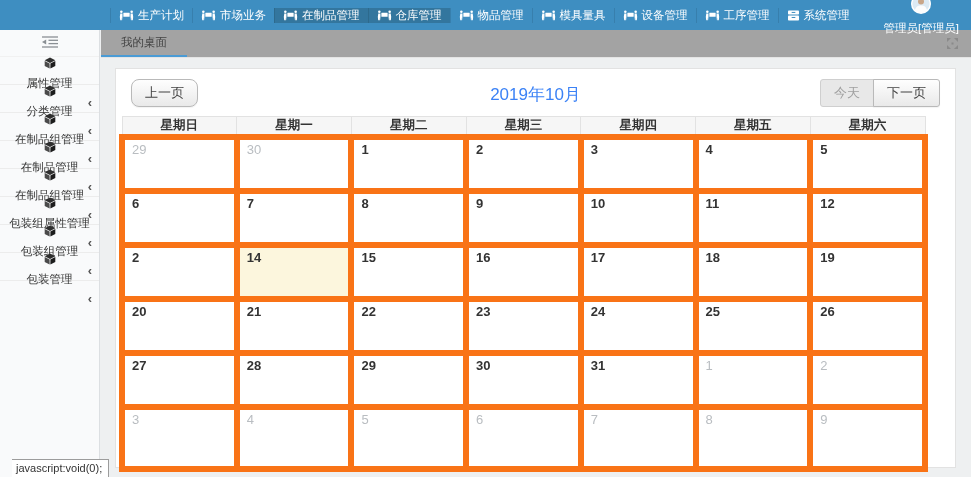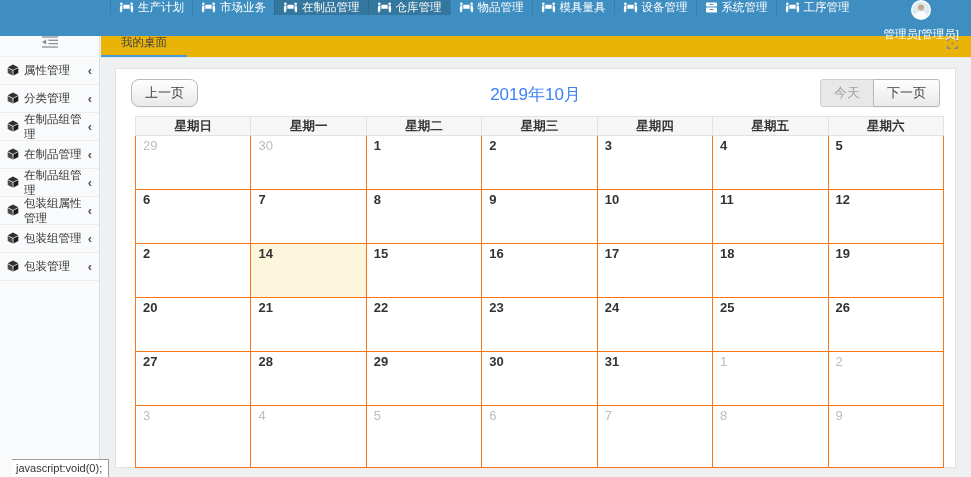--- a/index.html
+++ b/index.html
@@ -1,45 +1,45 @@
 <!DOCTYPE html>
 <html><head>
 <meta charset="utf-8">
 <style>
   * { margin:0; padding:0; box-sizing:border-box; }
   html,body { width:971px; height:477px; overflow:hidden;
     font-family:"Liberation Sans","DejaVu Sans",sans-serif; background:#eef0f1; }
 
   
-  .navbar { position:absolute; top:0; left:0; right:0; height:36px;
-    background:#3e8ec1; display:flex; align-items:flex-start; z-index:30; }
+  .navbar { position:absolute; top:0; left:0; right:0; height:30px;
+    background:#3e8ec1; display:flex; align-items:center; z-index:30; }
   .logo { width:110px; position:relative; overflow:hidden; flex:none; }
   .logo .blk { position:absolute; filter:blur(2.5px); border-radius:2px; }
   .nav-item { display:flex; align-items:center; gap:4px; padding:0 8px;
     color:#fff; font-size:11.5px; white-space:nowrap; cursor:pointer;
     border-left:1px solid rgba(0,0,0,0.10); }
   .nav-item.active { background:#33769e; }
   .nav-item .ni { display:flex; align-items:center; }
   .nav-user { margin-left:auto; display:flex; align-items:center; gap:5px;
     color:#fff; font-size:11.5px; padding:0 12px; cursor:pointer;flex-direction:column; }
 
   
   .sidebar { position:absolute; top:30px; left:0; bottom:0; width:100px;
     background:#f9fafb; border-right:1px solid #dcdfe2; z-index:10; }
   .sb-toggle { height:27px; display:flex; align-items:center; justify-content:center;
     cursor:pointer; border-bottom:1px solid #f1f1f1; }
   .sb-item { height:28px; display:flex; align-items:center; gap:5px;
     padding:0 7px; font-size:11.5px; color:#333; cursor:pointer;
-    border-bottom:1px solid #ececec; }
+    border-bottom:1px solid #ececec;flex-direction:column; }
   .sb-item .chev { margin-left:auto; color:#555; font-size:13px; font-weight:bold;
     line-height:1; }
 
   
   .main { position:absolute; top:30px; left:101px; right:0; bottom:0; background:#eef0f1; }
-  .tabbar { height:28px; background:#eab308; border-bottom:1px solid #e4e4e4;
+  .tabbar { height:28px; background:#a3a3a3; border-bottom:1px solid #e4e4e4;
     display:flex; align-items:stretch; }
   .tab { display:flex; align-items:center; padding:0 20px; font-size:11.5px;
     color:#444; border-bottom:2px solid #4a9bd5; cursor:pointer; }
   .tab-expand { margin-left:auto; display:flex; align-items:center;
     padding:0 13px; cursor:pointer; }
 
   .panel { position:absolute; left:14px; right:15px; top:38px; bottom:9px;
     background:#fff; border:1px solid #e2e2e2; }
 
   .cal-header { position:relative; height:47px; padding:10px 15px 0; }
@@ -48,26 +48,26 @@
   .btn { display:inline-block; font-size:13px; color:#444; padding:4px 13px;
     background:linear-gradient(#fefefe,#e9e9e9); border:1px solid #b9b9b9;
     border-radius:8px; cursor:pointer; box-shadow:0 1px 1px rgba(0,0,0,0.05); }
   .btn-group { position:absolute; right:15px; top:10px; display:flex; }
   .btn-group .btn { border-radius:0; }
   .btn-group .btn:first-child { border-radius:3px 0 0 3px; }
   .btn-group .btn:last-child { border-radius:0 3px 3px 0; margin-left:-1px; }
   .btn.disabled { background:#e8e8e8; color:#a0a0a0; border-color:#cfcfcf;
     box-shadow:none; cursor:default; }
 
-  table.cal { width:calc(100% - 30px); margin:0 19px; border-collapse:collapse;
+  table.cal { width:calc(100% - 30px); margin:0 3px; border-collapse:collapse;
     table-layout:fixed;padding-left:12px; }
   table.cal th { height:19px; background:#f6f6f6; border:1px solid #e2e2e2;
     font-size:12.5px; font-weight:bold; color:#333; text-align:center;
     vertical-align:middle; }
-  table.cal td { height:54px; border:1px solid #f97316; vertical-align:top;
+  table.cal td { height:54px; border:6px solid #f97316; vertical-align:top;
     text-align:left; padding:2px 0 0 7px; font-size:13px; font-weight:bold;
     color:#333; cursor:pointer; background:#fff; }
   table.cal tr:last-child td { height:62px; }
   table.cal td.muted { color:#b9bdc1; font-weight:normal; }
   table.cal td.today { background:#fcf6dd; }
 
   .status-tip { position:absolute; left:12px; bottom:0; z-index:40;
     background:#fff; border:1px solid #9c9c9c; border-left:none; border-bottom:none;
     padding:2px 6px 3px 4px; font-size:11px; color:#333; }
 </style>
@@ -177,42 +177,42 @@
             <rect x="5.8" y="3.2" width="8.4" height="5.6" rx="0.6"></rect>
             <path d="M1.7 4.2h2.9v4.4l-.5 4.6H3l-.2-3.4-.3 3.4h-1l-.4-4.6z"></path>
             <path d="M15.4 4.2h2.9l.6 4.4-.4 4.6h-1l-.3-3.4-.2 3.4h-1.1l-.5-4.6z"></path>
           </g>
         </svg>
       </span>
     <span>设备管理</span>
   </div>
   <div class="nav-item">
     <span class="ni js-icon">
+        <svg viewBox="0 0 20 14" width="15" height="11">
+          <g fill="#fff">
+            <circle cx="3.1" cy="1.9" r="1.7"></circle>
+            <circle cx="16.9" cy="1.9" r="1.7"></circle>
+            <rect x="5.8" y="3.2" width="8.4" height="5.6" rx="0.6"></rect>
+            <path d="M1.7 4.2h2.9v4.4l-.5 4.6H3l-.2-3.4-.3 3.4h-1l-.4-4.6z"></path>
+            <path d="M15.4 4.2h2.9l.6 4.4-.4 4.6h-1l-.3-3.4-.2 3.4h-1.1l-.5-4.6z"></path>
+          </g>
+        </svg>
+      </span>
+    <span>工序管理</span>
+  </div>
+  <div class="nav-item">
+    <span class="ni js-icon">
         <svg viewBox="0 0 14 12" width="13" height="11">
           <rect x="1" y="0.5" width="12" height="4.4" rx="0.9" fill="#fff"></rect>
           <rect x="1" y="5.9" width="12" height="5.6" rx="0.9" fill="#fff"></rect>
           <rect x="5" y="2.1" width="4" height="1.1" fill="#3e8ec1"></rect>
           <rect x="5" y="7.6" width="4" height="1.1" fill="#3e8ec1"></rect>
         </svg>
       </span>
     <span>系统管理</span>
-  </div>
-  <div class="nav-item">
-    <span class="ni js-icon">
-        <svg viewBox="0 0 20 14" width="15" height="11">
-          <g fill="#fff">
-            <circle cx="3.1" cy="1.9" r="1.7"></circle>
-            <circle cx="16.9" cy="1.9" r="1.7"></circle>
-            <rect x="5.8" y="3.2" width="8.4" height="5.6" rx="0.6"></rect>
-            <path d="M1.7 4.2h2.9v4.4l-.5 4.6H3l-.2-3.4-.3 3.4h-1l-.4-4.6z"></path>
-            <path d="M15.4 4.2h2.9l.6 4.4-.4 4.6h-1l-.3-3.4-.2 3.4h-1.1l-.5-4.6z"></path>
-          </g>
-        </svg>
-      </span>
-    <span>工序管理</span>
   </div>
 
   <div class="nav-user">
     <span class="ni js-icon"><svg viewBox="0 0 20 20" width="20" height="20">
           <circle cx="10" cy="10" r="10" fill="#fff"></circle>
           <circle cx="10" cy="10" r="8.6" fill="#dceaf4"></circle>
           <circle cx="10" cy="7.6" r="3" fill="#c9a689"></circle>
           <path d="M3.8 16.8C4.6 12.8 7 11.6 10 11.6s5.4 1.2 6.2 5.2A9 9 0 0 1 10 19a9 9 0 0 1-6.2-2.2z" fill="#fdfdfd"></path>
         </svg></span>
     <span>管理员[管理员]</span>

